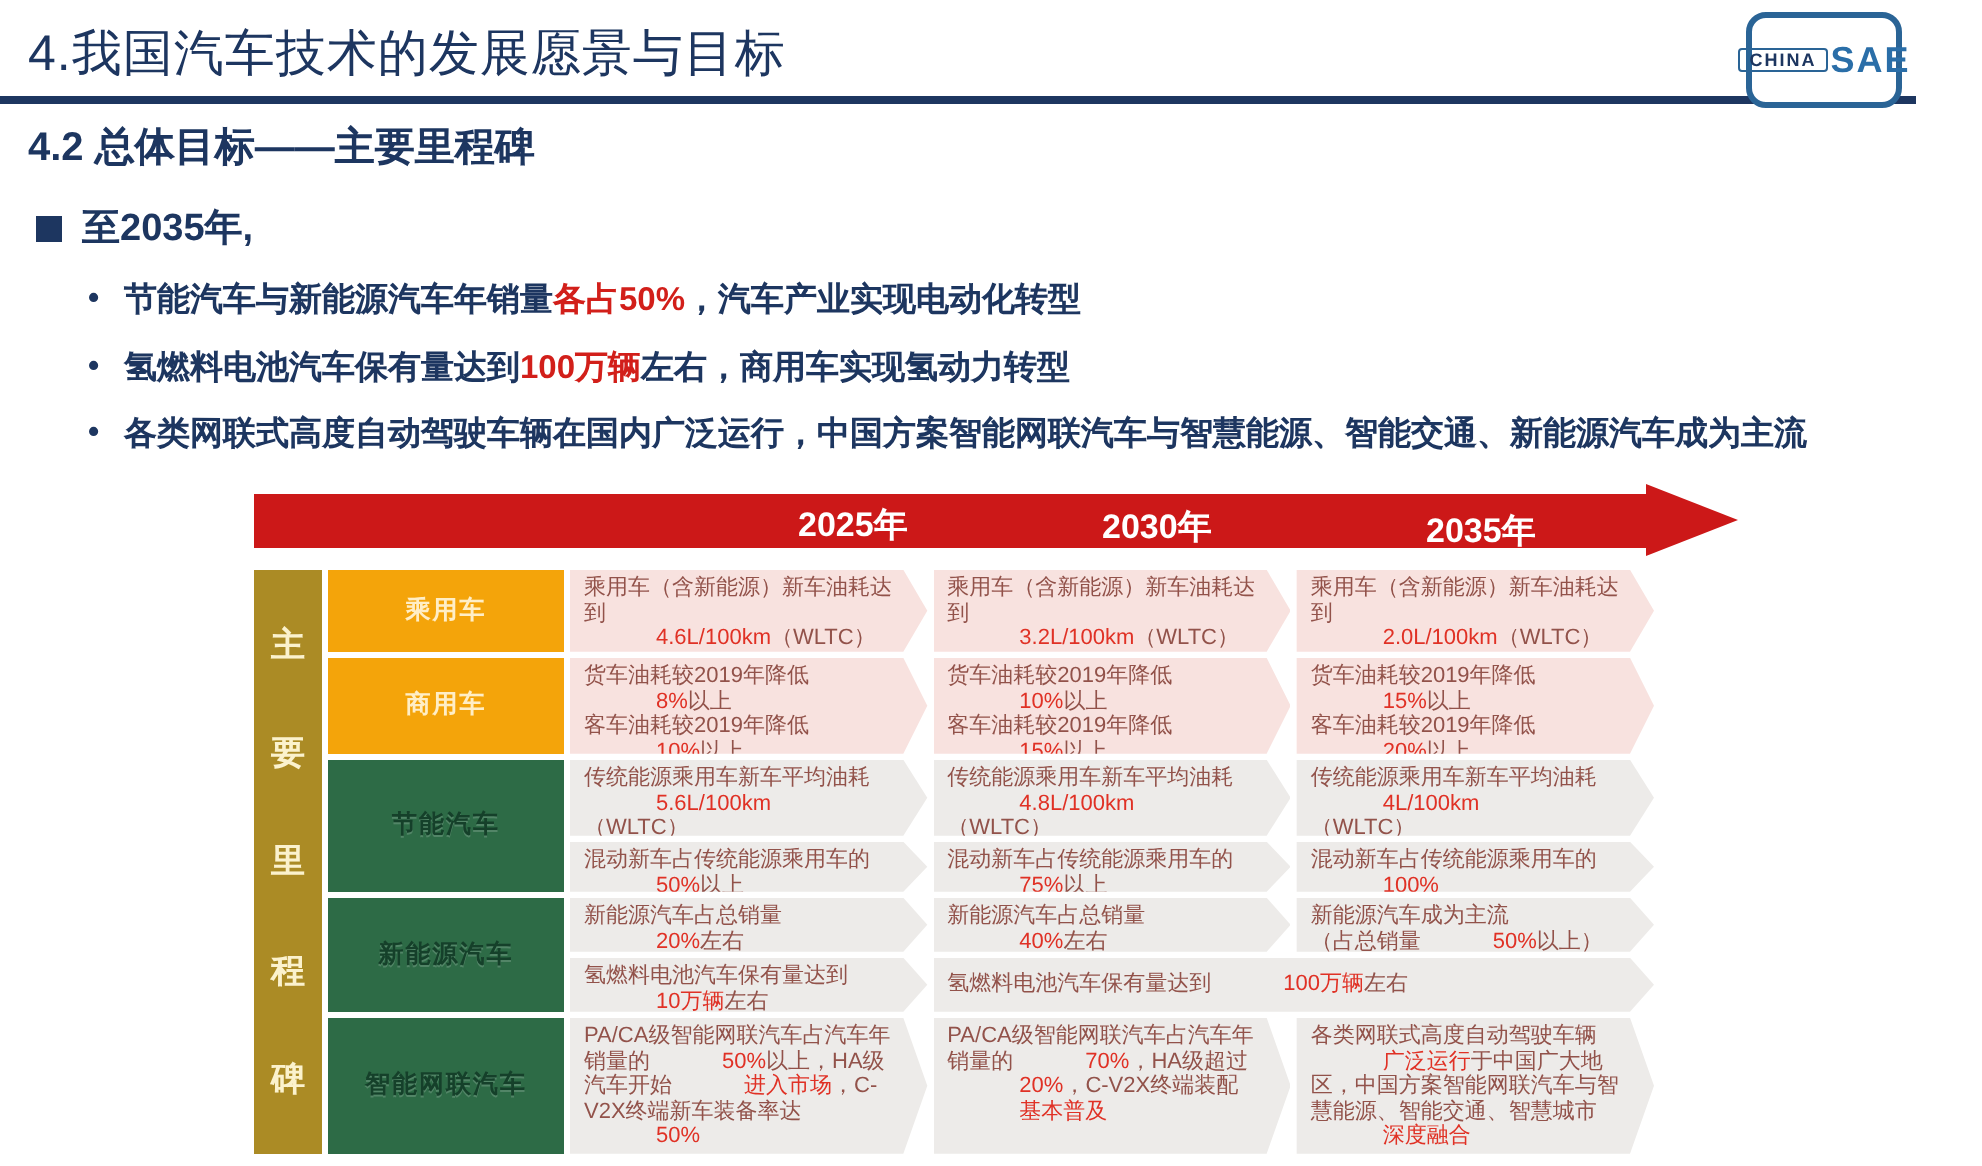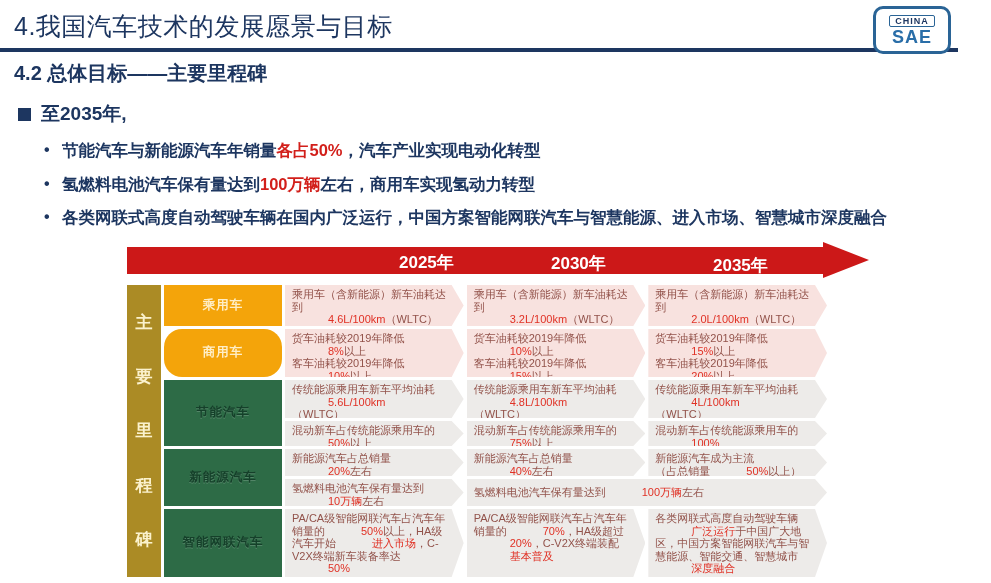--- a/index.html
+++ b/index.html
@@ -4,21 +4,21 @@
 <style>
   html,body{margin:0;padding:0;background:#fff;}
   body{font-family:"Liberation Sans","DejaVu Sans",sans-serif;}
   .slide{position:relative;width:991px;height:583px;background:#ffffff;overflow:hidden;}
 
   
   .title{margin:10px 0 0 14px;font-size:25px;font-weight:normal;color:#1d3660;letter-spacing:.5px;}
   .navy-line{margin-top:5px;margin-left:0;height:4px;width:958px;background:#1d3660;}
   .subtitle{margin:8px 0 0 14px;font-size:20px;font-weight:bold;color:#1d3660;}
   .logo{position:absolute;top:6px;right:40px;width:72px;height:42px;border:3px solid #2a6496;border-radius:10px;
-        background:#fff;display:flex;flex-direction:column;align-items:center;justify-content:center;gap:1px;}
+        background:#fff;display:flex;flex-direction:row;align-items:center;justify-content:center;gap:1px;}
   .logo-china{font-size:9px;font-weight:bold;color:#1d3660;border:1px solid #2a6496;border-radius:2px;padding:0 5px;letter-spacing:1px;}
   .logo-sae{font-size:18px;font-weight:800;color:#2a6ea8;letter-spacing:1px;line-height:1;}
 
   
   .goals{margin:14px 0 0 14px;color:#1d3660;}
   .lead{display:flex;align-items:center;font-size:19px;font-weight:bold;}
   .lead-square{width:13px;height:13px;background:#1d3660;margin:0 10px 0 4px;flex:0 0 auto;}
   .goal-list{list-style:none;margin:6px 0 0 0;padding:0;}
   .goal-list li{position:relative;margin:13px 0;padding-left:48px;font-size:16.5px;font-weight:bold;color:#1d3660;line-height:1.25;}
   .goal-list li::before{content:"•";position:absolute;left:30px;top:0;color:#1d3660;font-size:16px;}
@@ -39,21 +39,21 @@
           grid-template-columns:34px 118px 1fr 1fr 1fr;
           grid-template-rows:41px 48px 38px 25px 27px 27px 68px;
           gap:3px;}
   .axis{grid-column:1;grid-row:1/8;background:#ab8b25;display:flex;flex-direction:column;
         align-items:center;justify-content:space-around;padding:10px 0;
         color:#fbf2cd;font-size:17px;font-weight:bold;}
   .rlabel{grid-column:2;display:flex;align-items:center;justify-content:center;
           font-size:12.5px;font-weight:bold;letter-spacing:1px;}
   .rlabel.orange{background:#f4a40a;color:#ffeec6;}
   .rlabel.green{background:#2d6b46;color:#15402a;text-shadow:0 1px 0 rgba(255,255,255,.18);}
-  .lab1{grid-row:1;} .lab2{grid-row:2;border-radius:18px;} .lab3{grid-row:3/5;} .lab4{grid-row:5/7;} .lab5{grid-row:7;}
+  .lab1{grid-row:1;} .lab2{grid-row:2;} .lab3{grid-row:3/5;} .lab4{grid-row:5/7;} .lab5{grid-row:7;}
 
   .cell{padding:3px 16px 3px 7px;font-size:11px;line-height:1.15;font-weight:normal;color:#92524a;
         clip-path:polygon(0 0,calc(100% - 12px) 0,100% 50%,calc(100% - 12px) 100%,0 100%);}
   .cell .hl{color:#e03125;margin-left:36px;}
   .cell.pink{background:#f8e2df;}
   .cell.gray{background:#edebe9;}
   .span2{grid-column:4/6;display:flex;align-items:center;}
 </style>
 </head>
 <body>
@@ -72,21 +72,21 @@
   <h2 class="subtitle">4.2 总体目标——主要里程碑</h2>
 
   <div class="goals">
     <div class="lead">
       <span class="lead-square"></span>
       <span>至2035年,</span>
     </div>
     <ul class="goal-list">
       <li><span>节能汽车与新能源汽车年销量</span><span class="hl">各占50%</span><span>，汽车产业实现电动化转型</span></li>
       <li><span>氢燃料电池汽车保有量达到</span><span class="hl">100万辆</span><span>左右，商用车实现氢动力转型</span></li>
-      <li><span>各类网联式高度自动驾驶车辆在国内广泛运行，中国方案智能网联汽车与智慧能源、进入市场、智慧城市深度融合</span></li>
+      <li><span>各类网联式高度自动驾驶车辆在国内广泛运行，中国方案智能网联汽车与智慧能源、智能交通、新能源汽车成为主流</span></li>
     </ul>
   </div>
 
   <div class="arrow">
     <div class="arrow-body"></div>
     <div class="arrow-head"></div>
     <span class="arrow-year y2025">2025年</span>
     <span class="arrow-year y2030">2030年</span>
     <span class="arrow-year y2035">2035年</span>
   </div>

